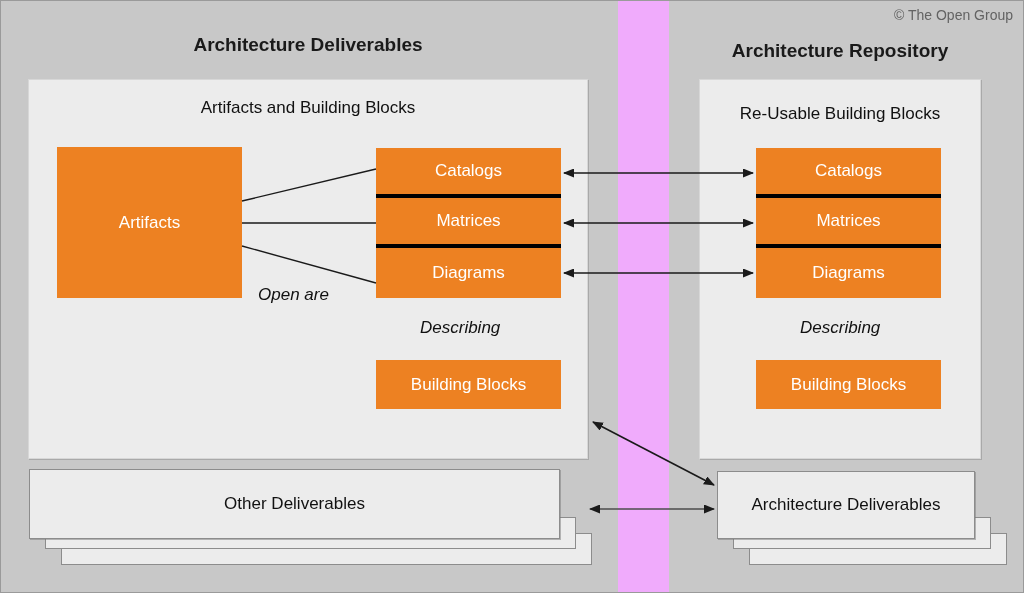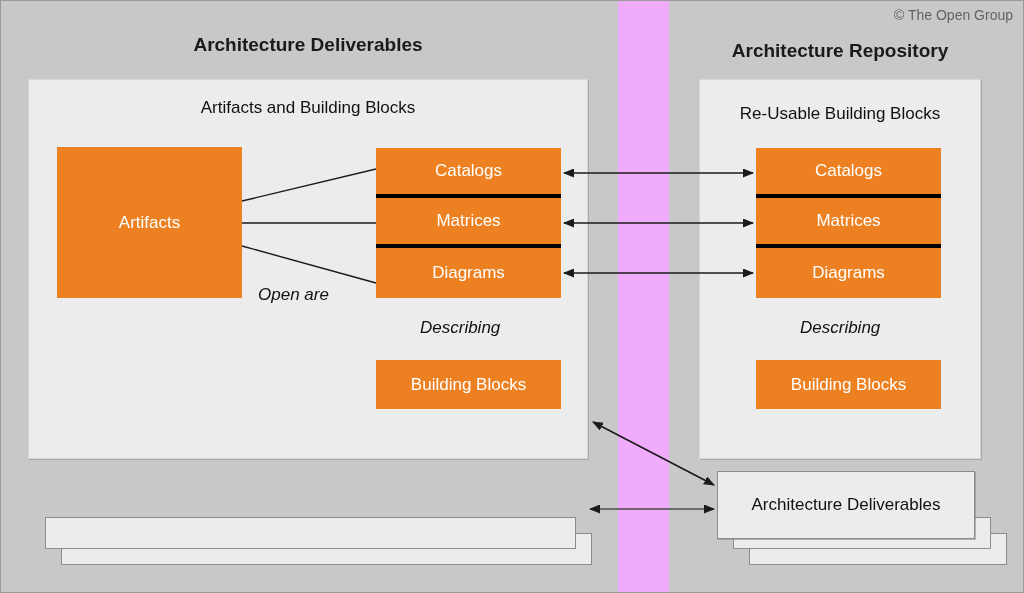--- a/index.html
+++ b/index.html
@@ -156,20 +156,21 @@
   <div class="orange sep" style="left:755px; top:147px; width:185px; height:50px;">Catalogs</div>
   <div class="orange sep" style="left:755px; top:197px; width:185px; height:50px;">Matrices</div>
   <div class="orange" style="left:755px; top:247px; width:185px; height:50px;">Diagrams</div>
 
   <div class="italic-label" style="left:799px; top:317px;">Describing</div>
 
   <div class="orange" style="left:755px; top:359px; width:185px; height:49px;">Building Blocks</div>
 
   <div class="stack-box" style="left:60px;  top:532px; width:531px; height:32px;"></div>
   <div class="stack-box" style="left:44px;  top:516px; width:531px; height:32px;"></div>
+  <div class="stack-box stack-top" style="left:28px; top:468px; width:531px; height:70px;">Other Deliverables</div>
 
   <div class="stack-box" style="left:748px; top:532px; width:258px; height:32px;"></div>
   <div class="stack-box" style="left:732px; top:516px; width:258px; height:32px;"></div>
   <div class="stack-box stack-top" style="left:716px; top:470px; width:258px; height:68px;">
     <span>Architecture Deliverables</span>
   </div>
 
   <svg class="overlay" viewBox="0 0 1024 593" xmlns="http://www.w3.org/2000/svg">
     <defs>
       <marker id="arrEnd" markerWidth="11" markerHeight="9" refX="10" refY="4.5" orient="auto" markerUnits="userSpaceOnUse">

